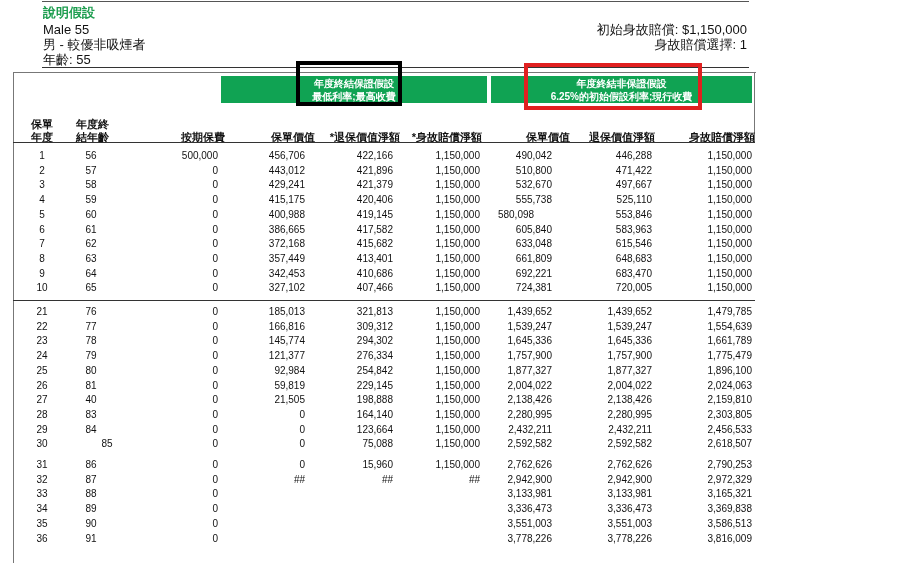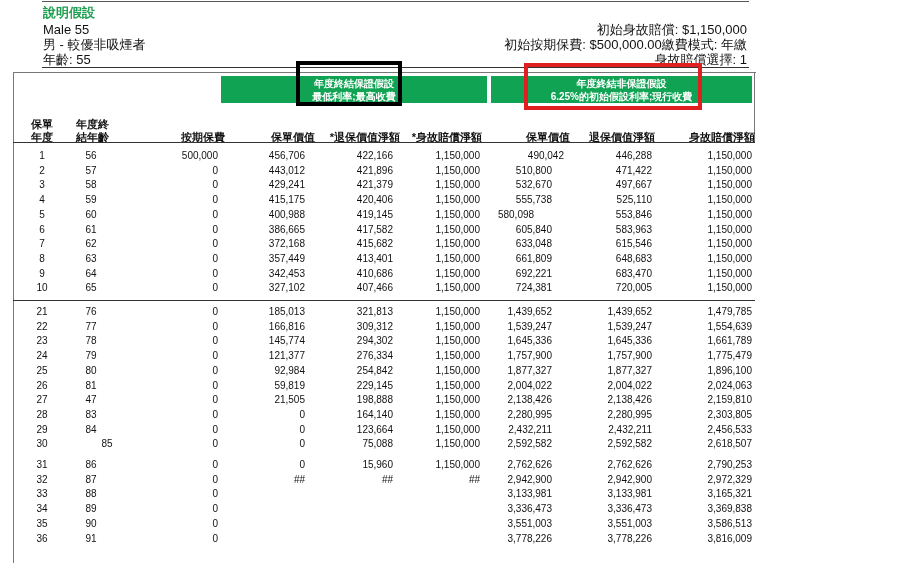--- a/index.html
+++ b/index.html
@@ -33,21 +33,20 @@
 
 <div class="abs topline"></div>
 <div class="abs hdr-title">說明假設</div>
 <div class="abs hdr-left">
   <div>Male 55</div>
   <div>男 - 較優非吸煙者</div>
   <div>年齡: 55</div>
 </div>
 <div class="abs hdr-right">
   <div>初始身故賠償: $1,150,000</div>
-  <div>初始按期保費: $500,000.00繳費模式: 年繳</div>
   <div>身故賠償選擇: 1</div>
 </div>
 <div class="abs subline"></div>
 
 <div class="abs tablebox"></div>
 <div class="abs rbord"></div>
 
 <div class="abs gband band1">
   <div class="band-text">
     <div>年度終結保證假設</div>
@@ -82,21 +81,21 @@
 <div class="abs sepline"></div>
 
 <div id="rows">
     <div class="row" style="top: 150px;">
       <span class="cell c" style="left: 25px; width: 34px;">1</span>
       <span class="cell c" style="left: 76px; width: 30px;">56</span>
       <span class="cell r" style="left: 150px; width: 68px;">500,000</span>
       <span class="cell r" style="left: 230px; width: 75px;">456,706</span>
       <span class="cell r" style="left: 310px; width: 83px;">422,166</span>
       <span class="cell r" style="left: 395px; width: 85px;">1,150,000</span>
-      <span class="cell r" style="left: 480px; width: 72px; padding-left: 12px;">490,042</span>
+      <span class="cell r" style="left: 480px; width: 72px;">490,042</span>
       <span class="cell r" style="left: 560px; width: 92px;">446,288</span>
       <span class="cell r" style="left: 660px; width: 92px;">1,150,000</span>
     </div>
     <div class="row" style="top: 164.7px;">
       <span class="cell c" style="left: 25px; width: 34px;">2</span>
       <span class="cell c" style="left: 76px; width: 30px;">57</span>
       <span class="cell r" style="left: 150px; width: 68px;">0</span>
       <span class="cell r" style="left: 230px; width: 75px;">443,012</span>
       <span class="cell r" style="left: 310px; width: 83px;">421,896</span>
       <span class="cell r" style="left: 395px; width: 85px;">1,150,000</span>
@@ -253,21 +252,21 @@
       <span class="cell r" style="left: 150px; width: 68px;">0</span>
       <span class="cell r" style="left: 230px; width: 75px;">59,819</span>
       <span class="cell r" style="left: 310px; width: 83px;">229,145</span>
       <span class="cell r" style="left: 395px; width: 85px;">1,150,000</span>
       <span class="cell r" style="left: 480px; width: 72px;">2,004,022</span>
       <span class="cell r" style="left: 560px; width: 92px;">2,004,022</span>
       <span class="cell r" style="left: 660px; width: 92px;">2,024,063</span>
     </div>
     <div class="row" style="top: 394.2px;">
       <span class="cell c" style="left: 25px; width: 34px;">27</span>
-      <span class="cell c" style="left: 76px; width: 30px;">47</span>
+      <span class="cell c" style="left: 76px; width: 30px;">40</span>
       <span class="cell r" style="left: 150px; width: 68px;">0</span>
       <span class="cell r" style="left: 230px; width: 75px;">21,505</span>
       <span class="cell r" style="left: 310px; width: 83px;">198,888</span>
       <span class="cell r" style="left: 395px; width: 85px;">1,150,000</span>
       <span class="cell r" style="left: 480px; width: 72px;">2,138,426</span>
       <span class="cell r" style="left: 560px; width: 92px;">2,138,426</span>
       <span class="cell r" style="left: 660px; width: 92px;">2,159,810</span>
     </div>
     <div class="row" style="top: 408.9px;">
       <span class="cell c" style="left: 25px; width: 34px;">28</span>

